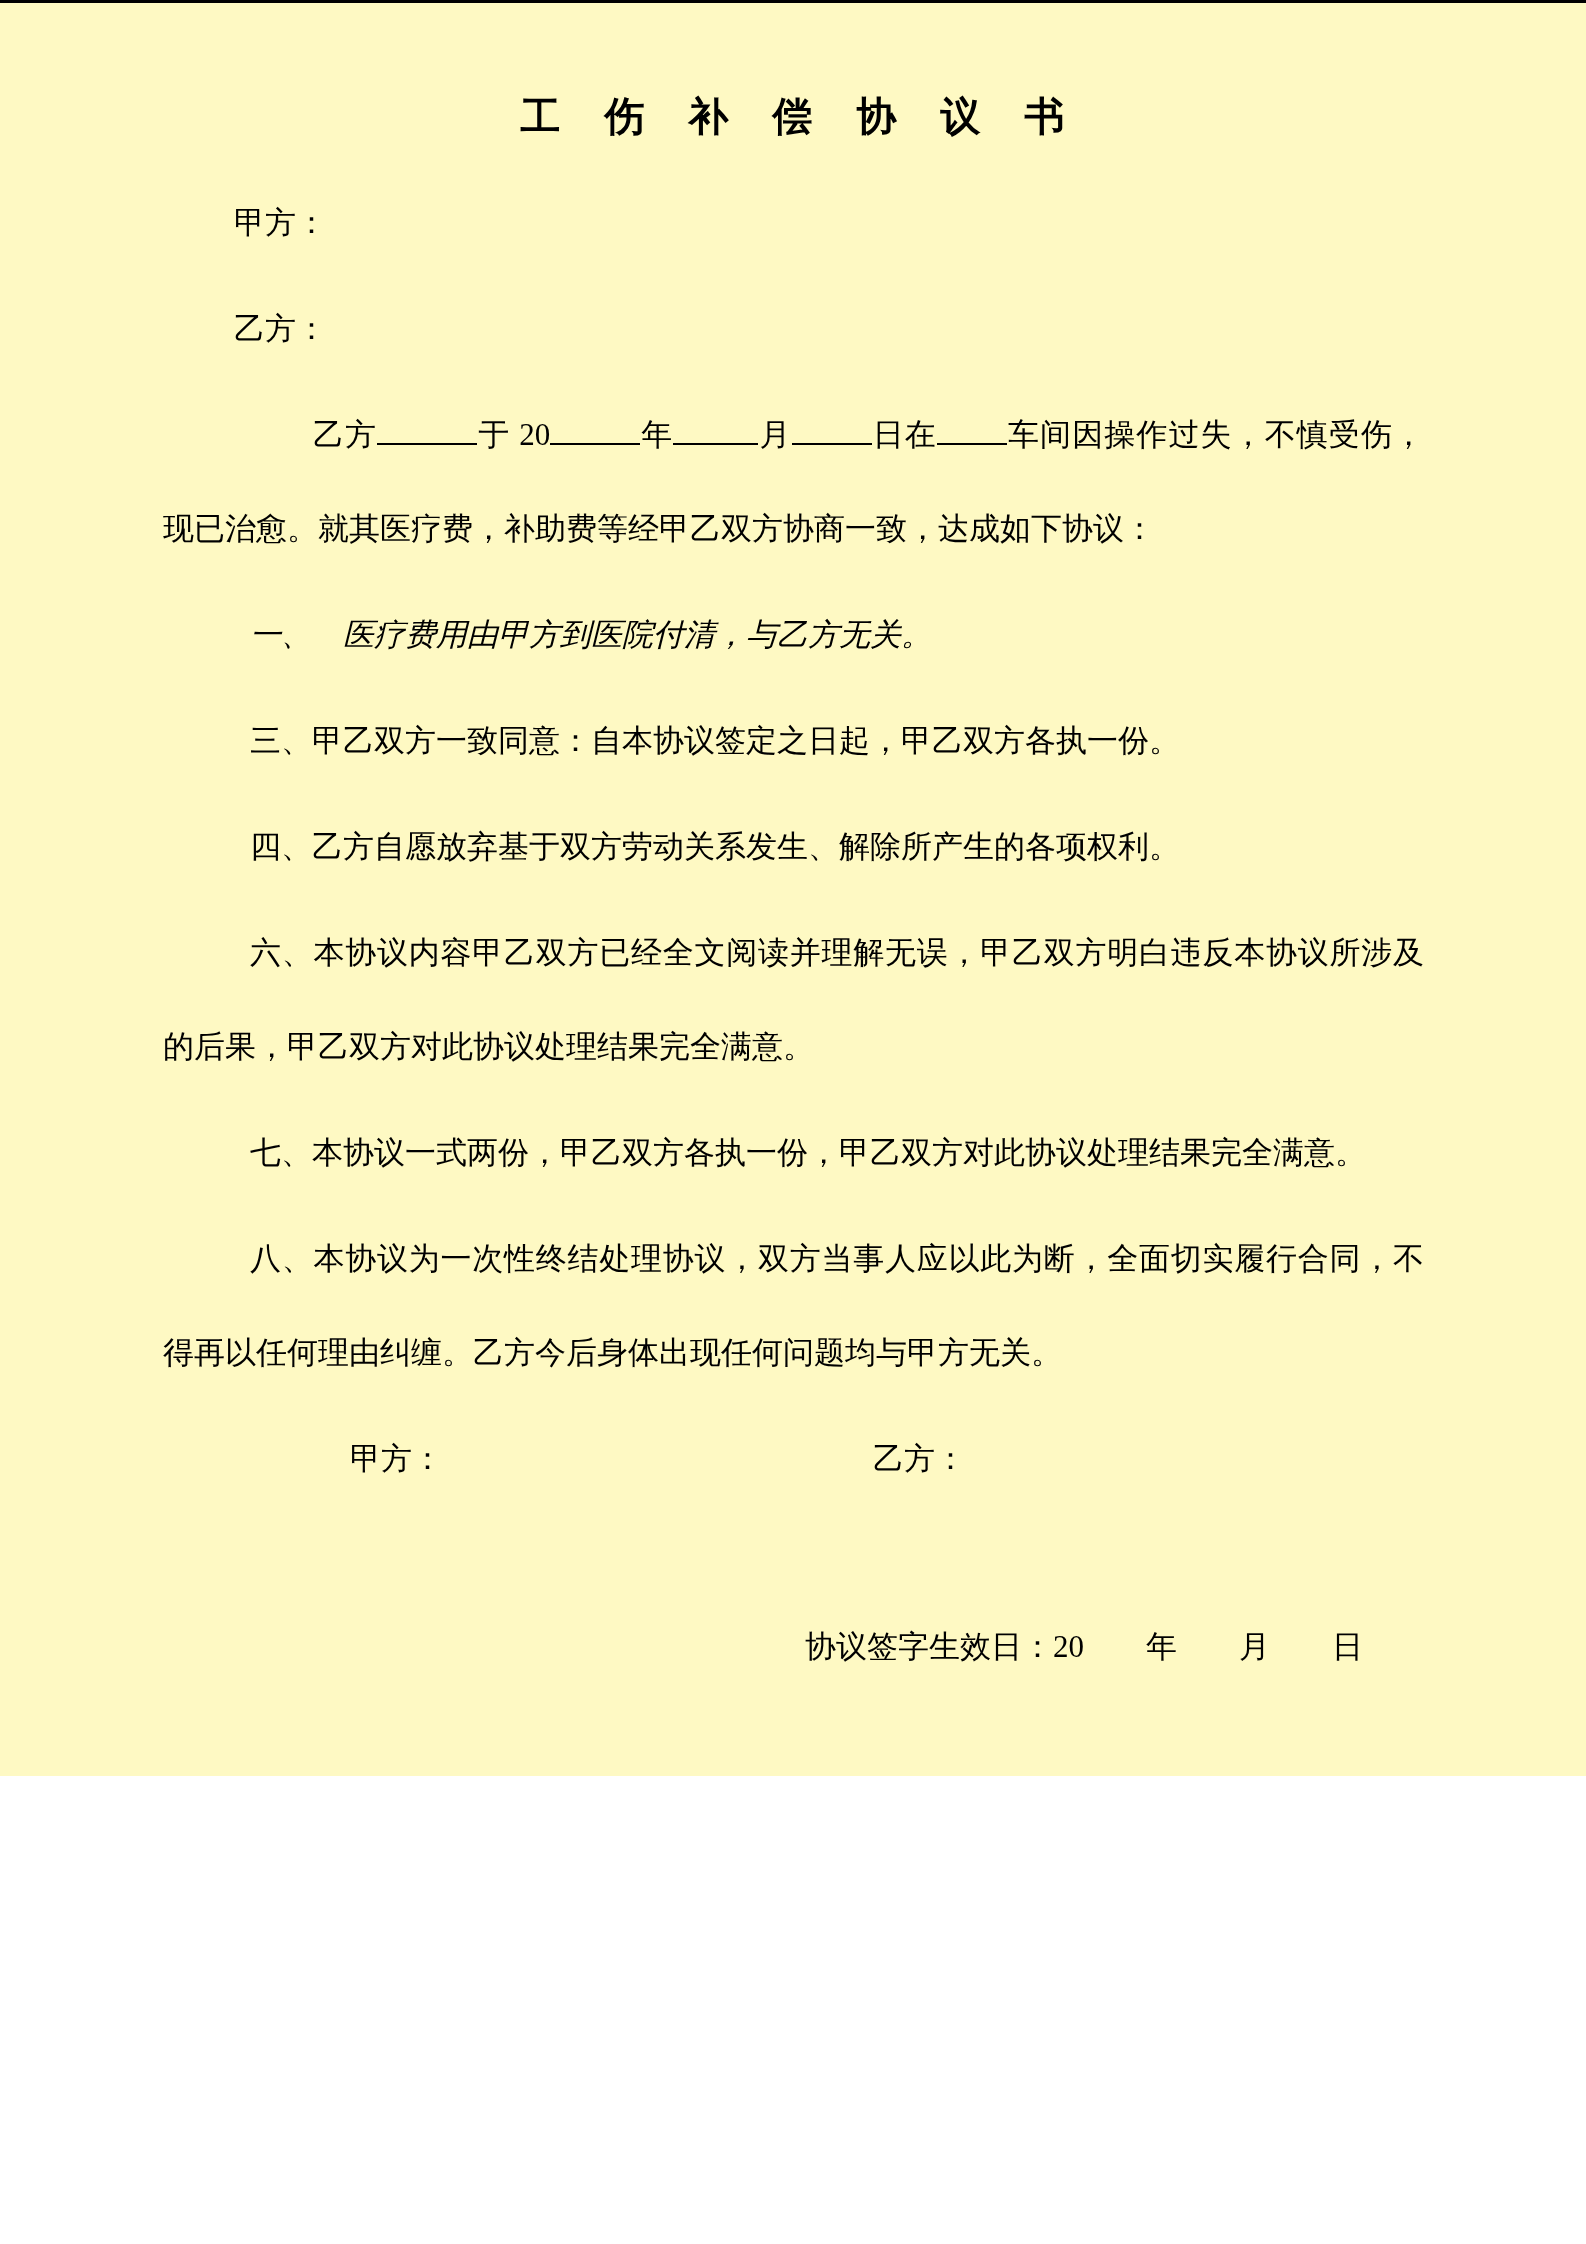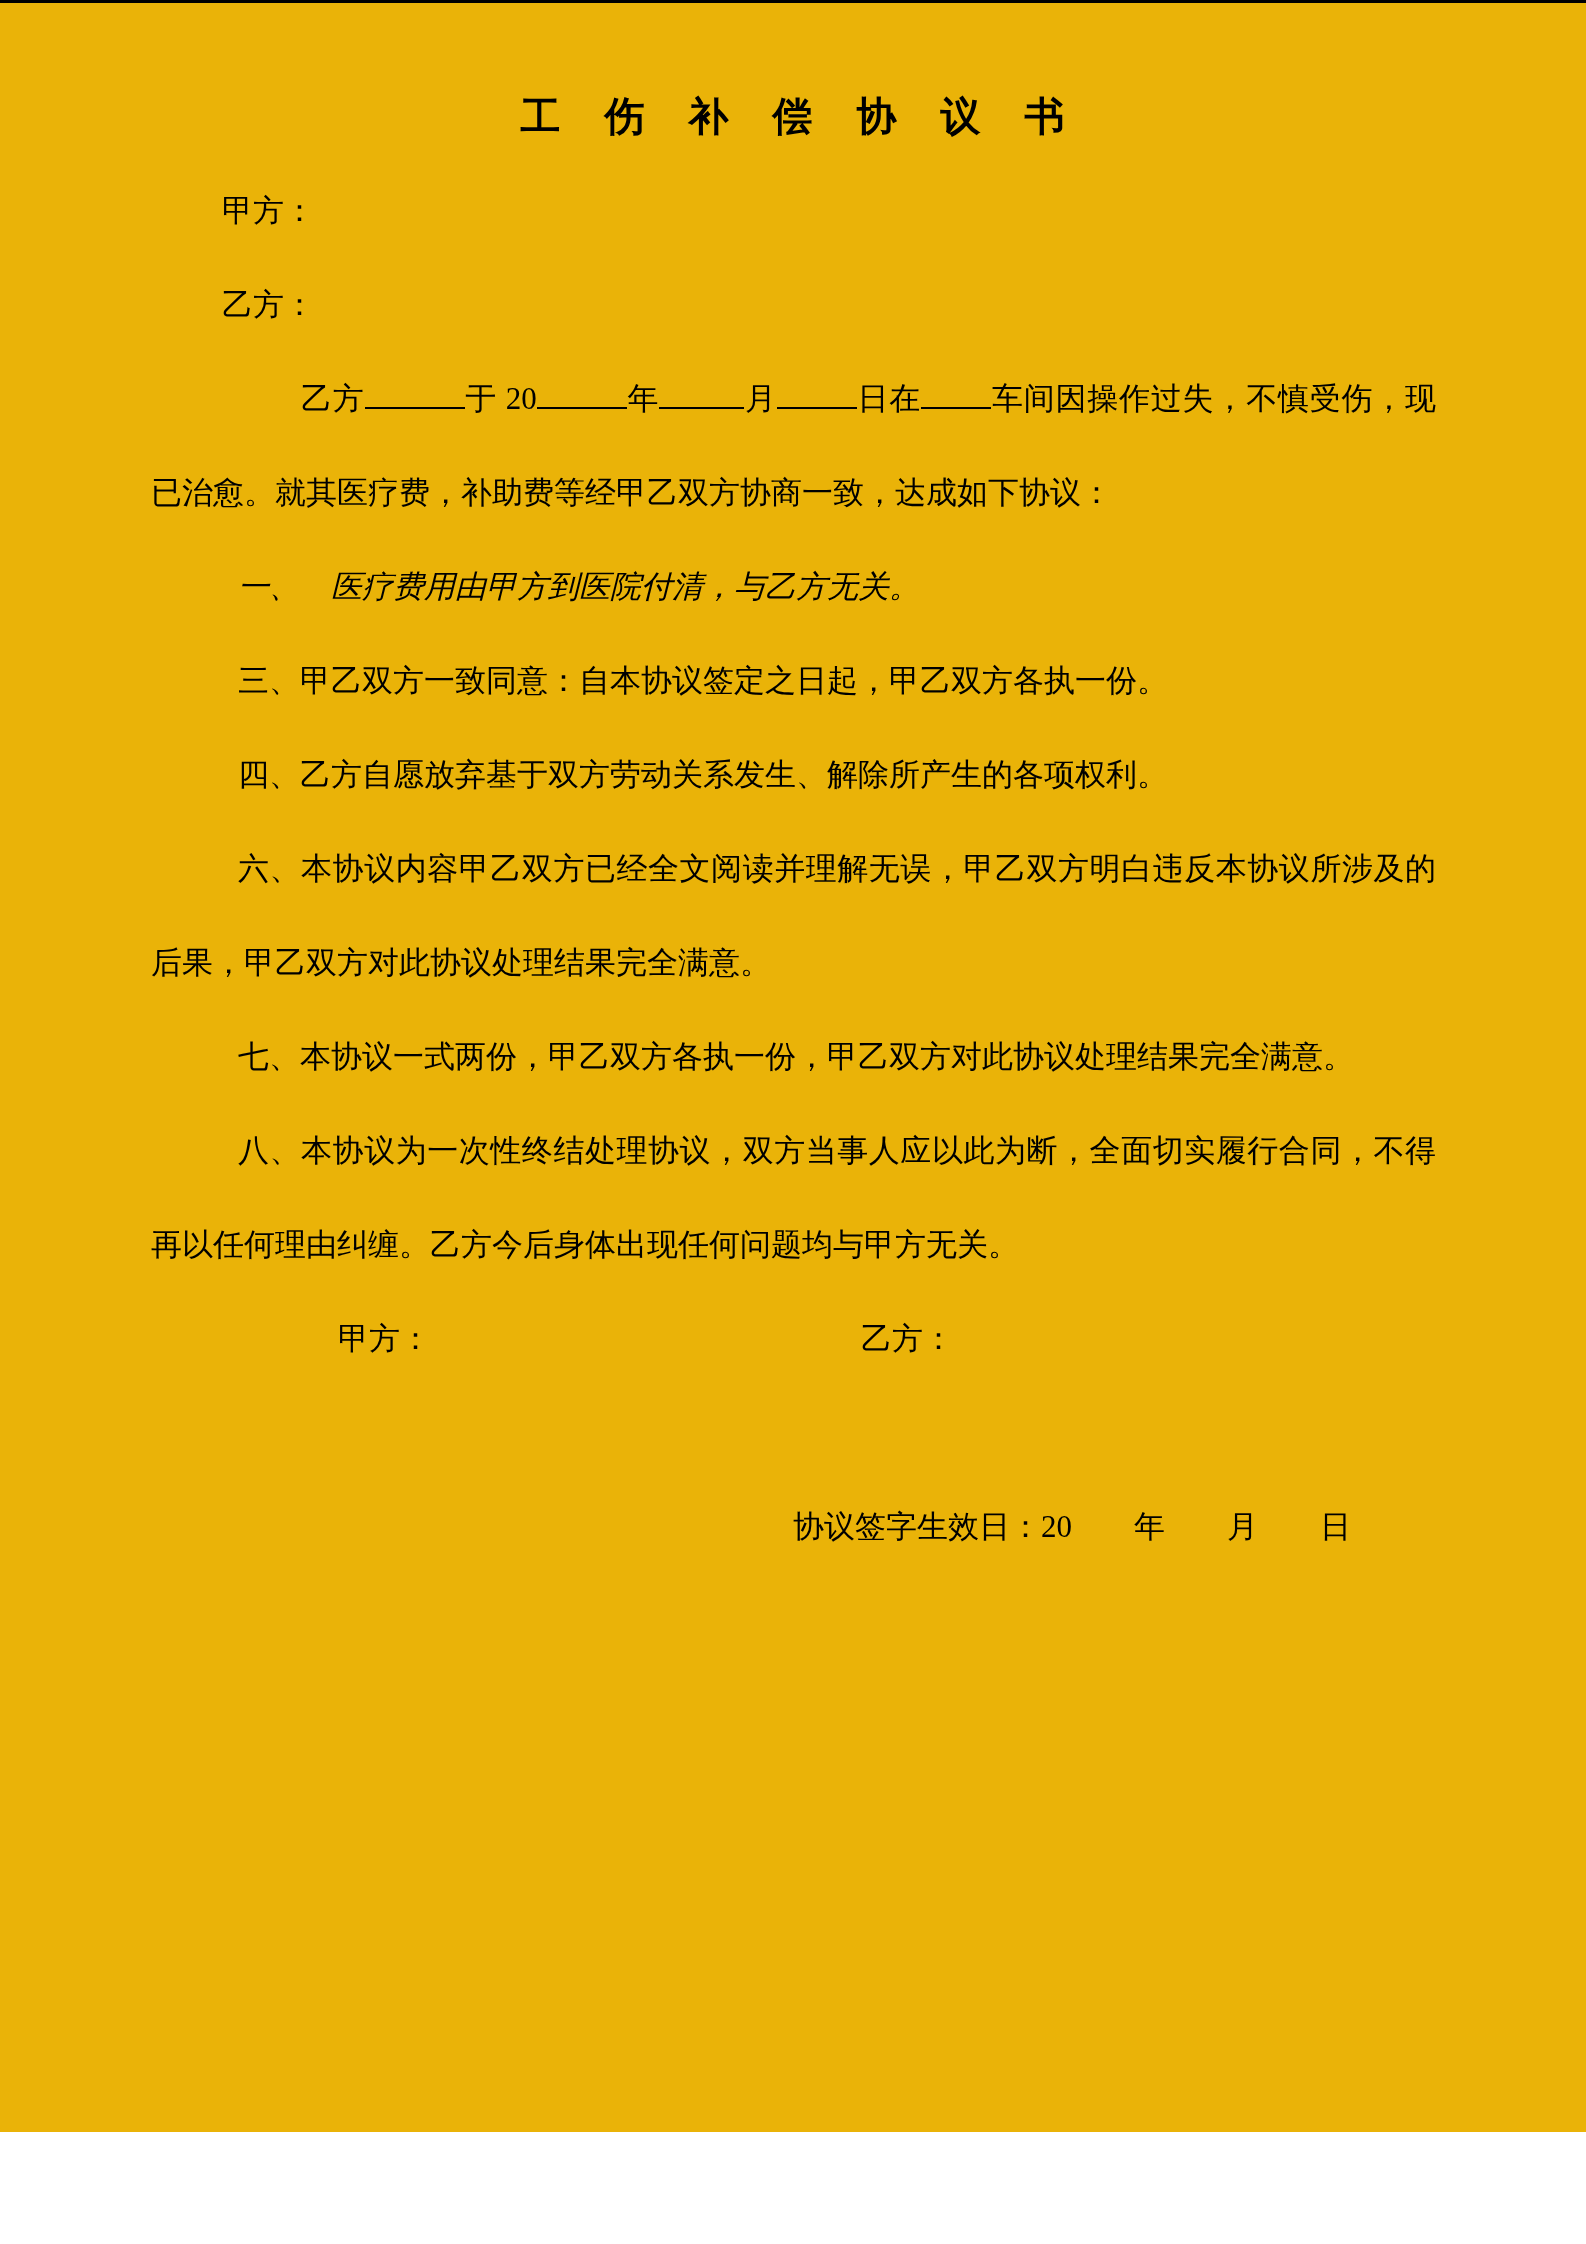--- a/index.html
+++ b/index.html
@@ -9,22 +9,22 @@
   }
   body {
     width: 1586px;
     height: 2244px;
     font-family: "Liberation Serif", "DejaVu Serif", serif;
     color: #000000;
   }
   .page {
     position: relative;
     width: 1586px;
-    height: 2132px;
-    background: #eab308;
+    height: 1776px;
+    background: #fef9c3;
     overflow: hidden;
   }
   .top-edge {
     position: absolute;
     top: 0;
     left: 0;
     width: 100%;
     height: 3px;
     background: #000000;
   }
@@ -35,21 +35,21 @@
     font-size: 40px;
     font-weight: bold;
     text-align: center;
     line-height: 94px;
     margin: 0;
     letter-spacing: 2px;
   }
   .doc-line {
     font-size: 31px;
     line-height: 94px;
-    margin: 0;
+    margin: 12px;
     text-align: justify;
   }
   .blank {
     display: inline-block;
     height: 0.85em;
     border-bottom: 2px solid #000000;
   }
   .hspace {
     display: inline-block;
     height: 1px;

